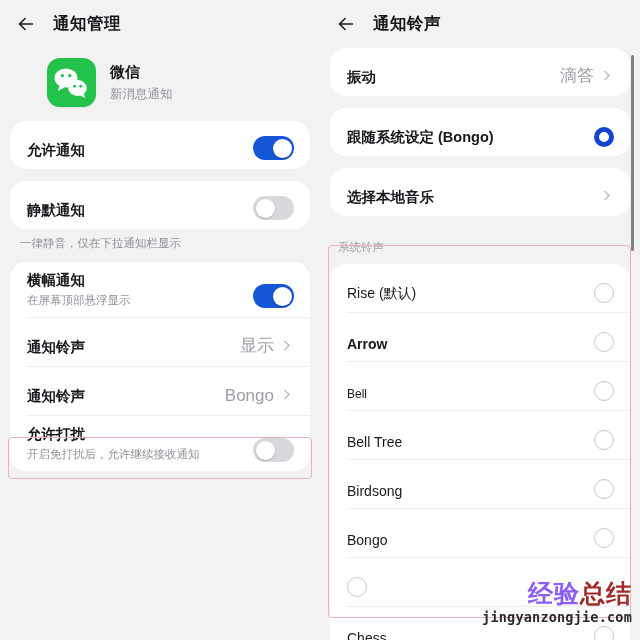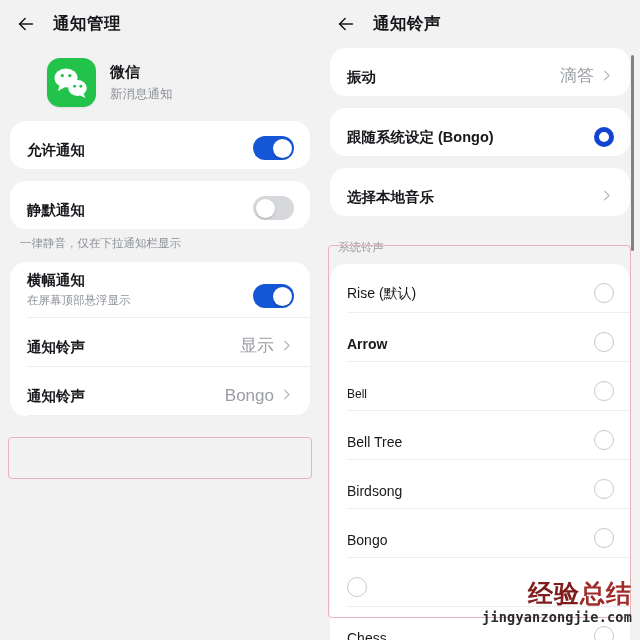--- a/index.html
+++ b/index.html
@@ -155,21 +155,21 @@
     text-align: right;
     line-height: 1;
     pointer-events: none;
   }
   .wm-cn {
     font-size: 25px;
     font-weight: 700;
     letter-spacing: 1px;
     font-family: "DejaVu Sans", sans-serif;
   }
-  .wm-cn .dark { color: #7f1d1d; }
+  .wm-cn .dark { color: #8b5cf6; }
   .wm-cn .red  { color: #9e2b27; }
   .wm-url {
     margin-top: 5px;
     font-size: 13.5px;
     font-weight: 700;
     color: #2a2a2a;
     letter-spacing: .2px;
     font-family: "DejaVu Sans Mono", monospace;
   }
 </style>
@@ -267,20 +267,29 @@
         </span>
         <span class="row-value">Bongo</span>
         <span class="chevron">
           <svg viewBox="0 0 24 24" width="15" height="15" fill="none" stroke="currentColor" stroke-width="2" stroke-linecap="round" stroke-linejoin="round">
               <path d="M9 5l7 7-7 7"></path>
             </svg>
         </span>
       </div>
       <div class="divider-inset"></div>
 
+      <div class="row">
+        <span class="row-main">
+          <span class="row-title">允许打扰</span>
+          <span class="row-sub">开启免打扰后，允许继续接收通知</span>
+        </span>
+        <span class="toggle off">
+            <span class="knob"></span>
+          </span>
+      </div>
     </div>
 
     <div class="hl-box" id="hl-left"></div>
   </div>
 
   <div class="panel right">
 
     <div class="hdr">
       <span class="back-arrow">
         <svg viewBox="0 0 24 24" width="22" height="22" fill="none" stroke="currentColor" stroke-width="1.7" stroke-linecap="round" stroke-linejoin="round">

